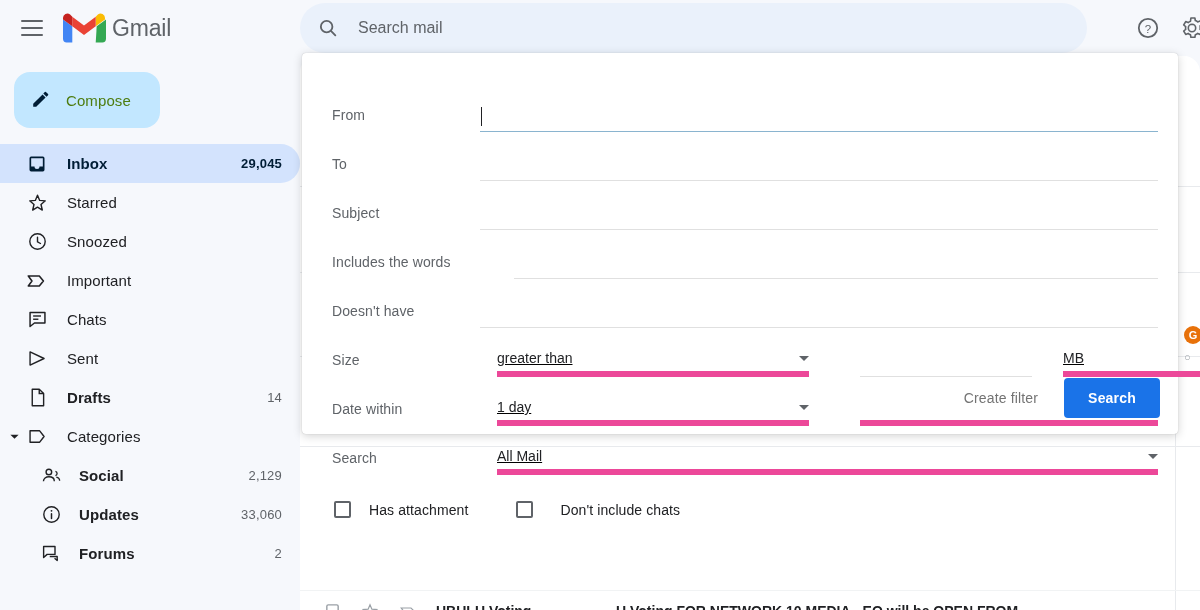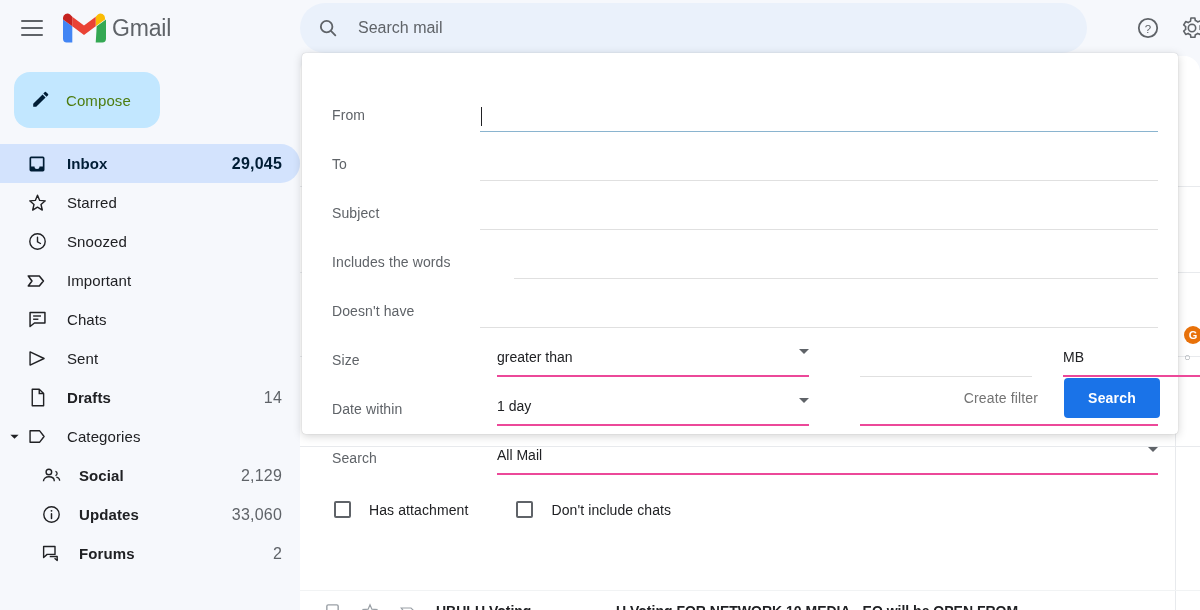--- a/index.html
+++ b/index.html
@@ -102,21 +102,21 @@
   .nav-item .nav-ico {
     width: 22px; height: 22px;
     display: flex; align-items: center; justify-content: center;
     flex: 0 0 22px;
   }
   .nav-label {
     font-size: 15px; color: #202124; margin-left: 19px;
     flex: 1; letter-spacing: 0.1px;
   }
   .nav-count {
-    font-size: 16px; color: #202124; letter-spacing: 0.2px;
+    font-size: 13px; color: #202124; letter-spacing: 0.2px;
   }
   .nav-item.active { background: #d3e3fd; }
   .nav-item.active .nav-label,
   .nav-item.active .nav-count { font-weight: bold; color: #001d35; }
   .nav-item.bold .nav-label { font-weight: bold; }
   .nav-item.bold .nav-count { font-weight: normal; color: #5f6368; }
   .nav-item.sub { padding-left: 40px; }
   .nav-item.sub .nav-label { margin-left: 17px; }
   .caret-cell {
     position: absolute; left: 6px; top: 50%; transform: translateY(-50%);
@@ -203,23 +203,24 @@
   }
   .finput.focused { border-bottom: 1px solid #8ab4cf; }
   .caret {
     position: absolute; left: 1px; top: 3px;
     width: 1px; height: 19px; background: #202124;
   }
 
   
   .sel {
     position: relative; height: 28px;
-    border-bottom: 2px solid #ec4899;
-    display: flex; align-items: flex-start;
+    border-bottom: 6px solid #ec4899;
+    display: flex; align-items: center;
     cursor: pointer;
+    text-decoration: underline;
   }
   .sel-value {
     font-size: 14px; color: #202124; flex: 1;
     padding-bottom: 4px;
   }
   .tri-down {
     width: 0; height: 0;
     border-left: 5px solid transparent;
     border-right: 5px solid transparent;
     border-top: 5px solid #5f6368;
@@ -577,21 +578,21 @@
           <span class="tri-down"></span>
         </div>
       </div>
     </div>
 
     <div class="checks">
       <div class="chk-group">
         <span class="chk-box"></span>
         <span class="chk-label">Has attachment</span>
       </div>
-      <div class="chk-group" style="margin-right:6px;">
+      <div class="chk-group" style="margin-right:6px;gap:9px;">
         <span class="chk-box"></span>
         <span class="chk-label">Don't include chats</span>
       </div>
     </div>
 
     <div class="actions">
       <button class="create-filter">Create filter</button>
       <button class="search-btn">Search</button>
     </div>
   </div>

